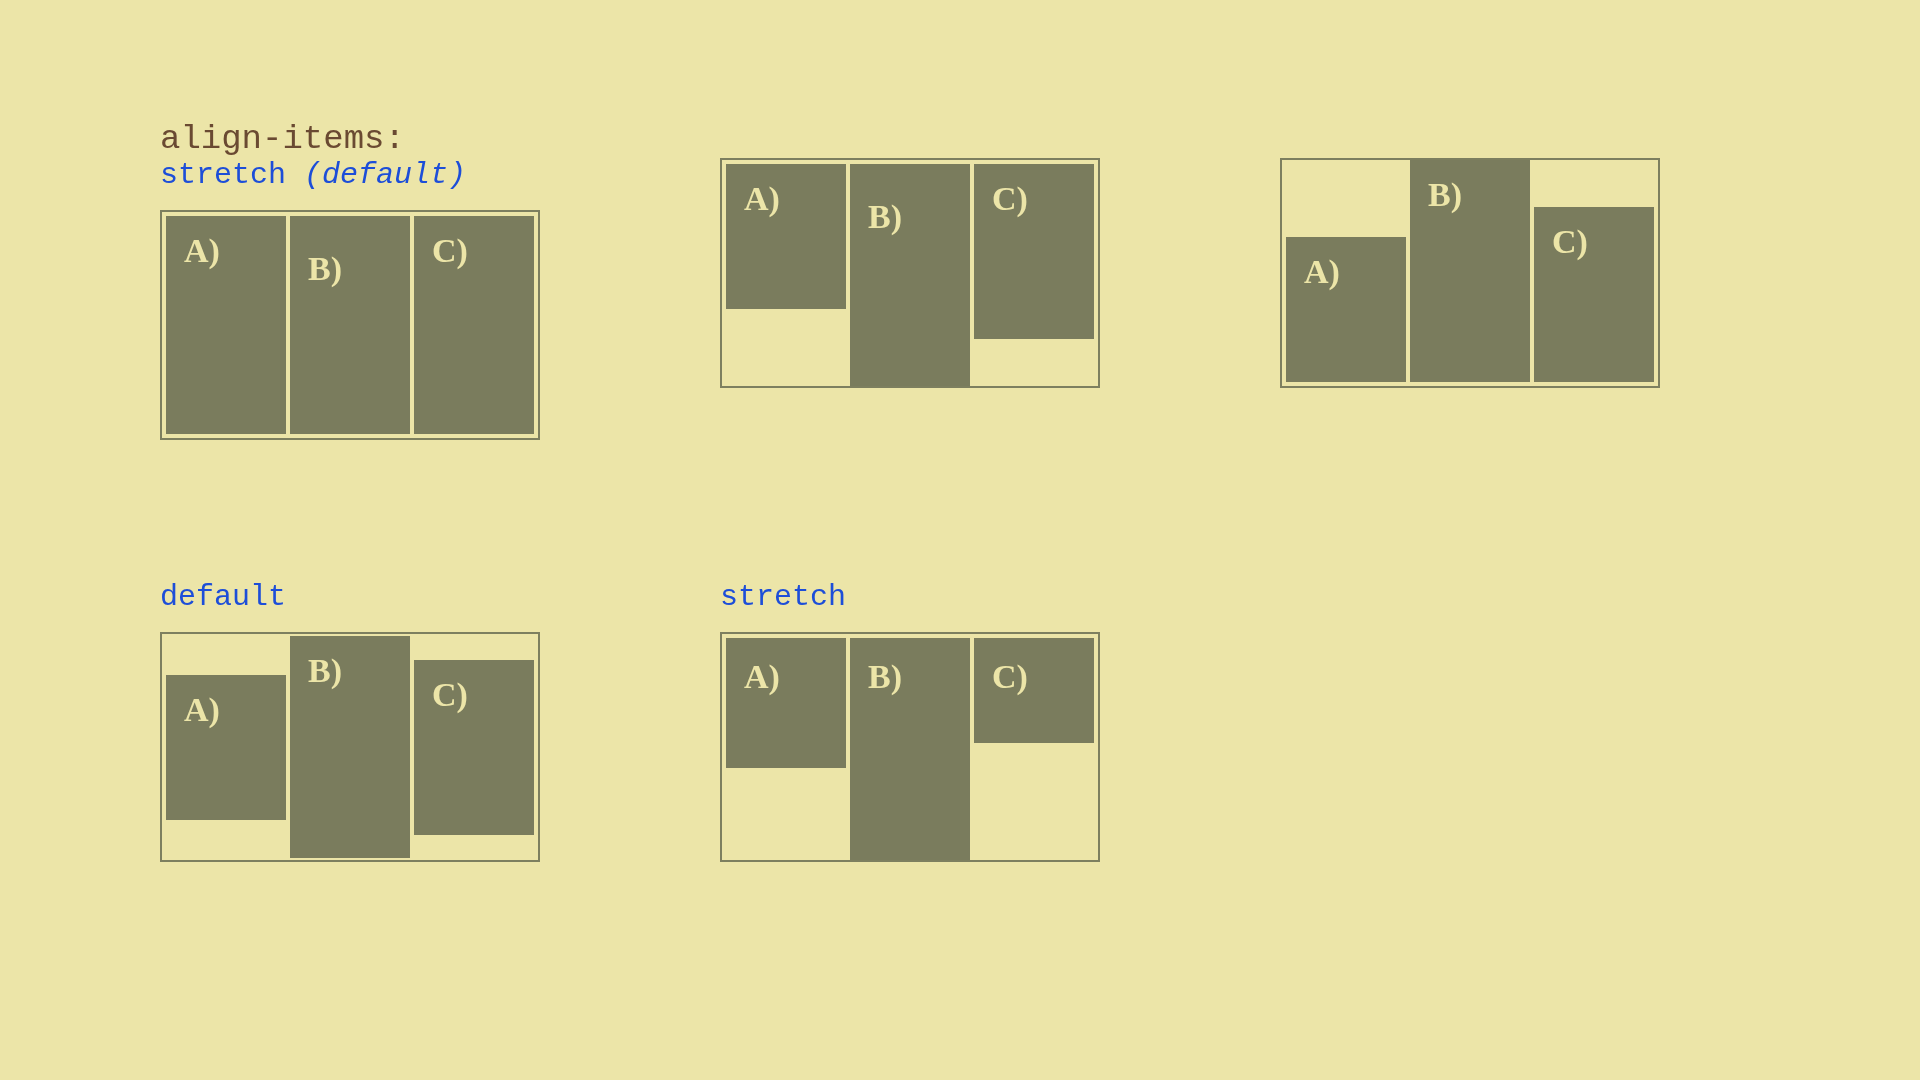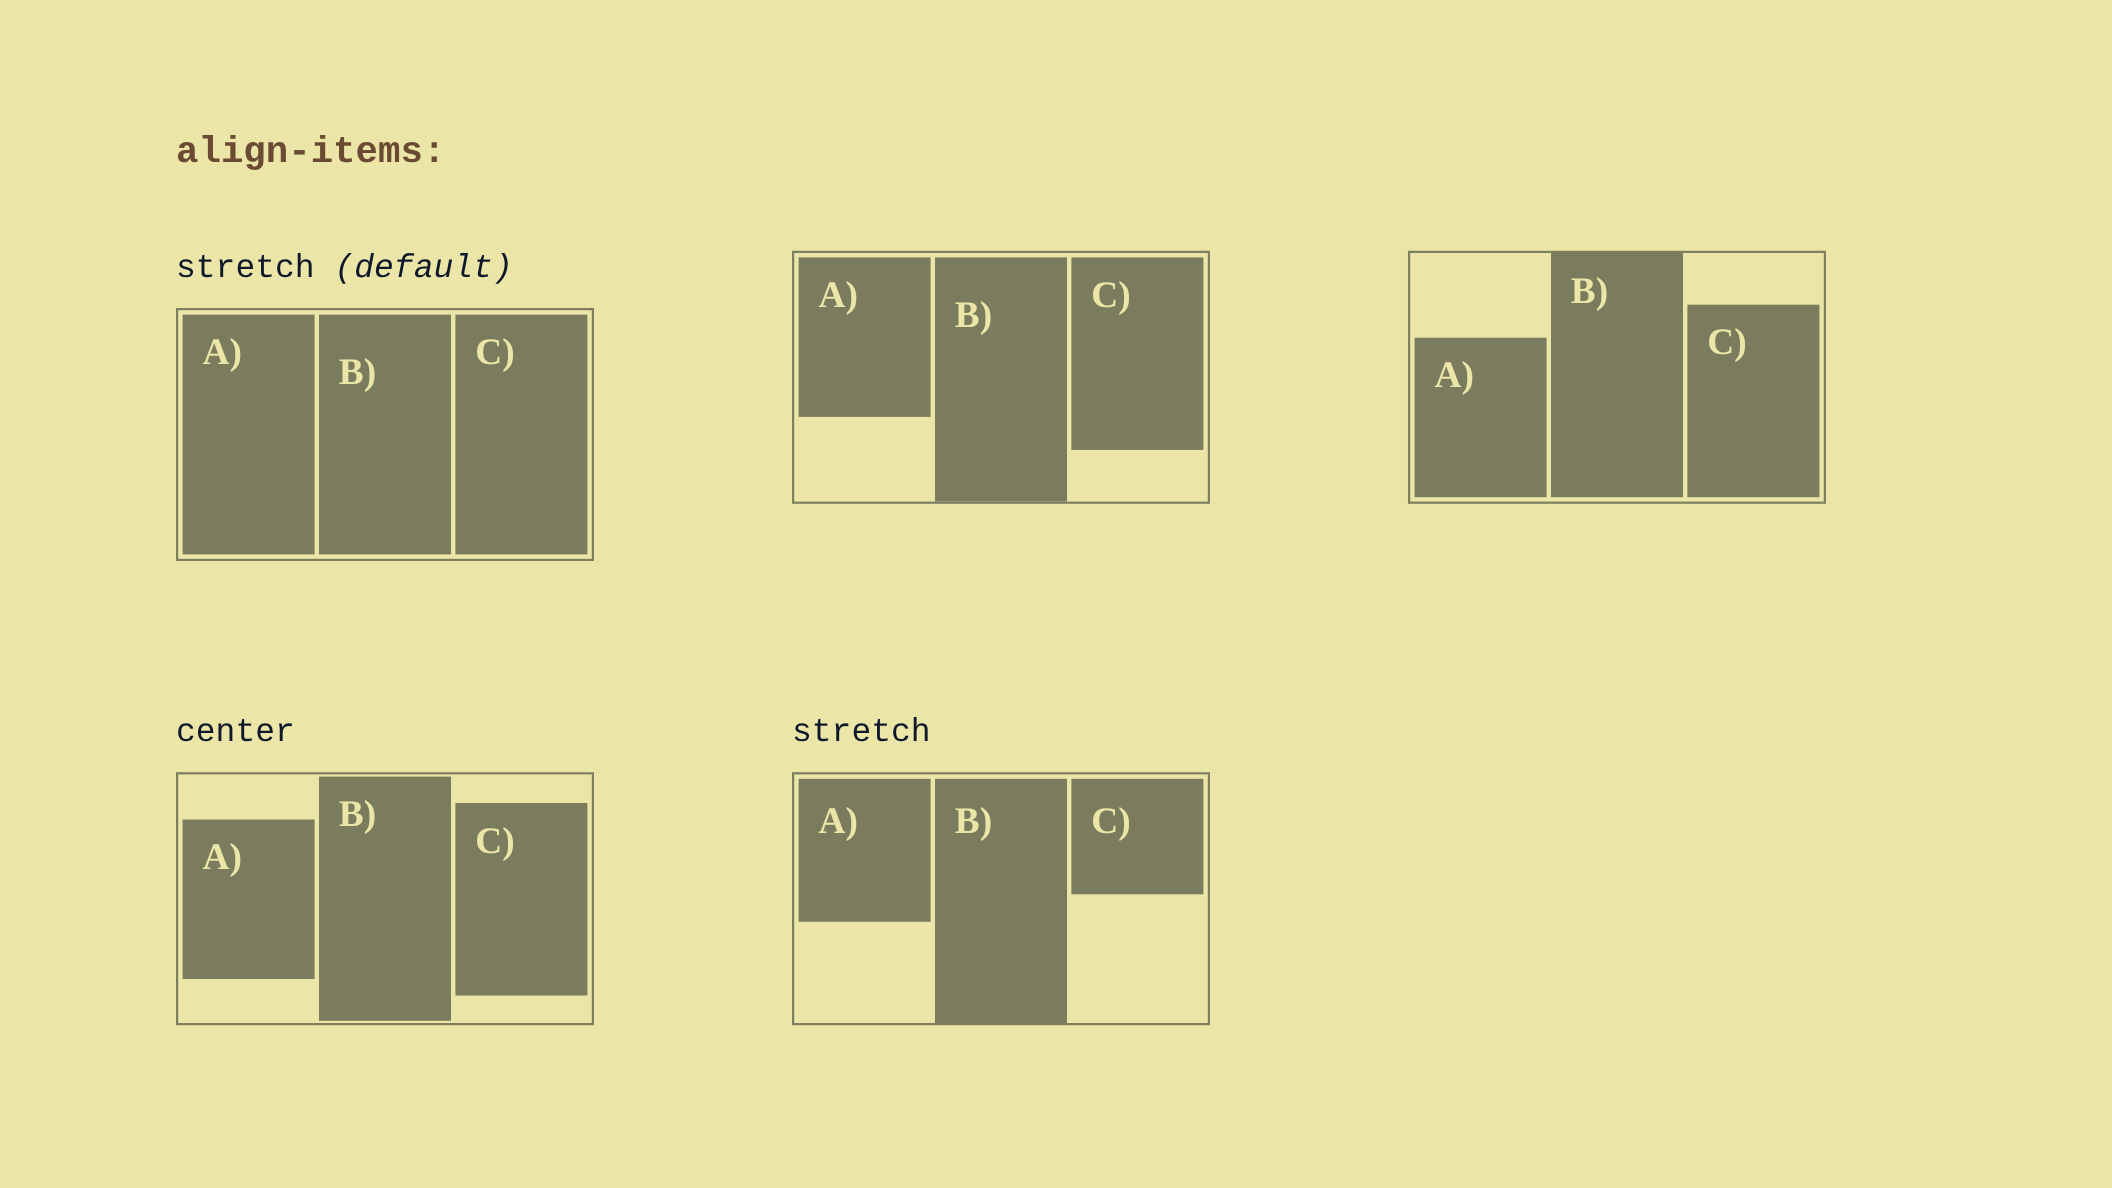--- a/index.html
+++ b/index.html
@@ -8,36 +8,35 @@
     padding: 0;
     width: 1920px;
     height: 1080px;
     background: #ece5a8;
     font-family: "Courier New", Courier, monospace;
   }
   .page {
     padding: 120px 160px;
   }
   .title {
-    font-weight: bold;
+    font-weight: normal;
     font-size: 34px;
     color: #6a4a32;
-    margin-bottom: 70px;
   }
   .grid {
     display: grid;
     grid-template-columns: repeat(3, 420px);
     column-gap: 140px;
     row-gap: 140px;
   }
   .example {
   }
   .label {
     font-size: 30px;
-    color: #0f172a;
+    color: #1d4ed8;
     margin-bottom: 18px;
   }
   .label .default {
     font-style: italic;
   }
   .container {
     width: 380px;
     height: 230px;
     border: 2px solid #7d7f5f;
     padding: 4px;
@@ -105,21 +104,21 @@
     <div class="example">
       <div class="container ai-flex-end">
         <div class="box h-a">A)</div>
         <div class="box h-b">B)</div>
         <div class="box h-c">C)</div>
       </div>
     </div>
 
     <div class="example">
       <div class="label">
-        <span>center</span>
+        <span>default</span>
         <span class="default"></span>
       </div>
       <div class="container ai-center">
         <div class="box h-a">A)</div>
         <div class="box h-b">B)</div>
         <div class="box h-c">C)</div>
       </div>
     </div>
 
     <div class="example">

